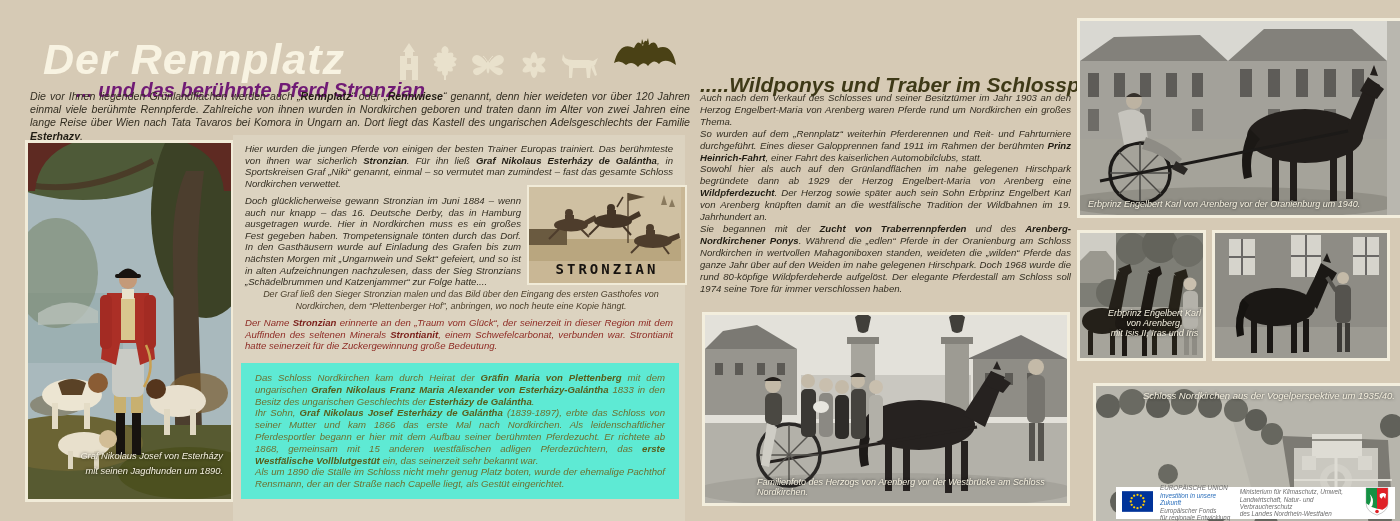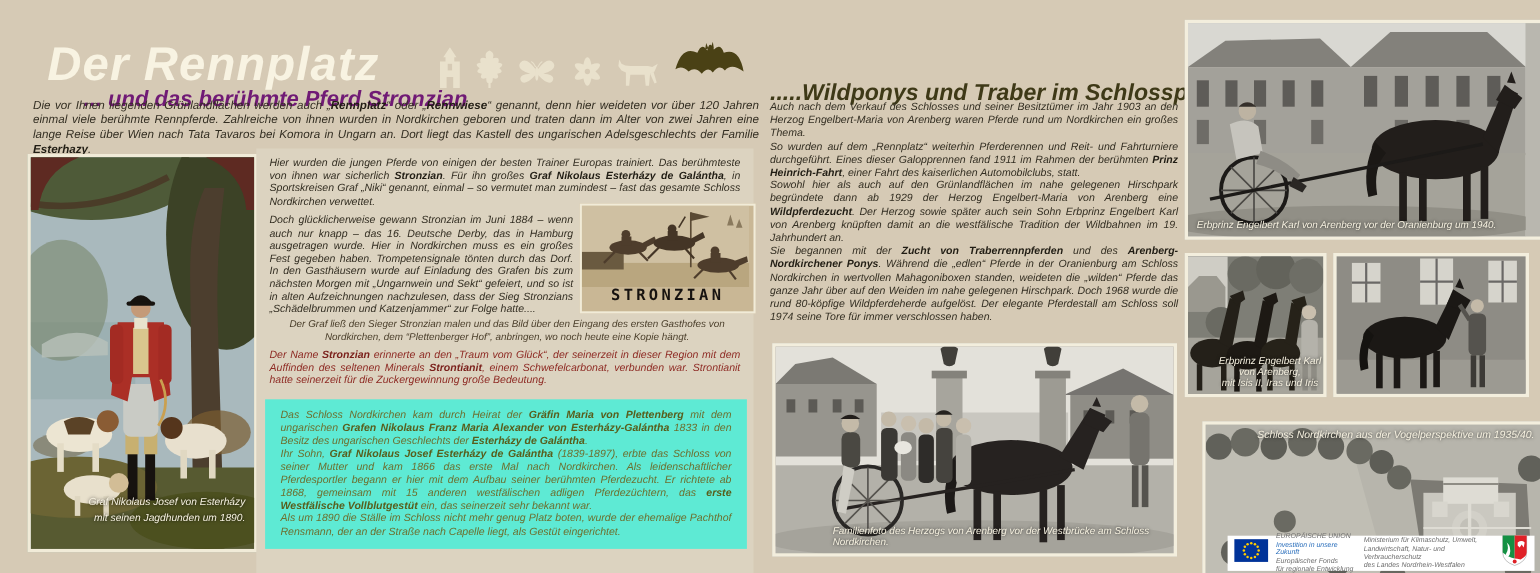--- a/index.html
+++ b/index.html
@@ -165,21 +165,21 @@
     <path d="M0 0 H44 Q10 14 7 48 L0 48 Z" fill="#5e2a22"></path>
     <path d="M203 0 H159 Q193 14 196 48 L203 48 Z" fill="#5e2a22"></path>
   </svg>
   <figcaption class="abs pcaption">
     <span>Graf Nikolaus Josef von Esterházy</span><br>
     <span>mit seinen Jagdhunden um 1890.</span>
   </figcaption>
 </figure>
 
 <section class="abs midpanel">
-  <p class="abs bodytxt p1"><span>Hier wurden die jungen Pferde von einigen der besten Trainer Europas trainiert. Das berühmteste von ihnen war sicherlich </span><b>Stronzian</b><span>. Für ihn großes </span><b>Graf Nikolaus Esterházy de Galántha</b><span>, in Sportskreisen Graf „Niki“ genannt, einmal – so vermutet man zumindest – fast das gesamte Schloss Nordkirchen verwettet.</span></p>
+  <p class="abs bodytxt p1"><span>Hier wurden die jungen Pferde von einigen der besten Trainer Europas trainiert. Das berühmteste von ihnen war sicherlich </span><b>Stronzian</b><span>. Für ihn ließ </span><b>Graf Nikolaus Esterházy de Galántha</b><span>, in Sportskreisen Graf „Niki“ genannt, einmal – so vermutet man zumindest – fast das gesamte Schloss Nordkirchen verwettet.</span></p>
   <p class="abs bodytxt p2"><span>Doch glücklicherweise gewann Stronzian im Juni 1884 – wenn auch nur knapp – das 16. Deutsche Derby, das in Hamburg ausgetragen wurde. Hier in Nordkirchen muss es ein großes Fest gegeben haben. Trompetensignale tönten durch das Dorf. In den Gasthäusern wurde auf Einladung des Grafen bis zum nächsten Morgen mit „Ungarnwein und Sekt“ gefeiert, und so ist in alten Aufzeichnungen nachzulesen, dass der Sieg Stronzians „Schädelbrummen und Katzenjammer“ zur Folge hatte....</span></p>
 
   <figure class="abs stronzianfig" style="margin:0">
     <svg width="152" height="74" viewBox="0 0 152 74">
       <rect width="152" height="74" fill="#cfc0a2"></rect>
       <rect y="52" width="152" height="22" fill="#b9a67f"></rect>
       <path d="M132 18 L135 8 L138 18 Z M140 20 L143 12 L146 20 Z" fill="#8a7a5e"></path>
       <rect x="0" y="42" width="38" height="16" fill="#6a5a40"></rect>
       <line x1="99" y1="6" x2="99" y2="56" stroke="#5a4a34" stroke-width="1.5"></line>
       <path d="M99 6 L116 10 L99 14 Z" fill="#5a4a34"></path>
@@ -357,21 +357,21 @@
     <ellipse cx="84" cy="88" rx="18" ry="13" fill="#262219"></ellipse>
     <path d="M88 78 L94 42 L104 46 L98 84 Z" fill="#262219"></path>
     <path d="M94 40 L106 36 L108 44 L100 49 Z" fill="#262219"></path>
     <rect x="72" y="98" width="5" height="24" fill="#262219"></rect>
       <rect x="92" y="98" width="5" height="24" fill="#262219"></rect>
     <rect x="103" y="58" width="15" height="38" rx="5" fill="#b4b2aa"></rect>
     <circle cx="110" cy="51" r="6.5" fill="#c9bfae"></circle>
     <rect x="104" y="96" width="5" height="26" fill="#8e8c84"></rect>
       <rect x="112" y="96" width="5" height="26" fill="#8e8c84"></rect>
   </svg>
-  <figcaption class="cap" style="left:0;right:0;bottom:5px;padding-left:26px;">
+  <figcaption class="cap" style="left:0;right:0;bottom:20px;padding-left:26px;">
     <span class="capline">Erbprinz Engelbert Karl von Arenberg,</span>
     <span class="capline">mit Isis II, Iras und Iris</span>
   </figcaption>
 </figure>
 
 <figure class="abs photo f-stallion" style="margin:0">
   <svg width="172" height="125" viewBox="0 0 172 125">
     <rect width="172" height="125" fill="#8e8c85"></rect>
     <rect x="14" y="6" width="26" height="36" fill="#d6d4cc"></rect>
     <line x1="27" y1="6" x2="27" y2="42" stroke="#6a6866" stroke-width="2"></line>

